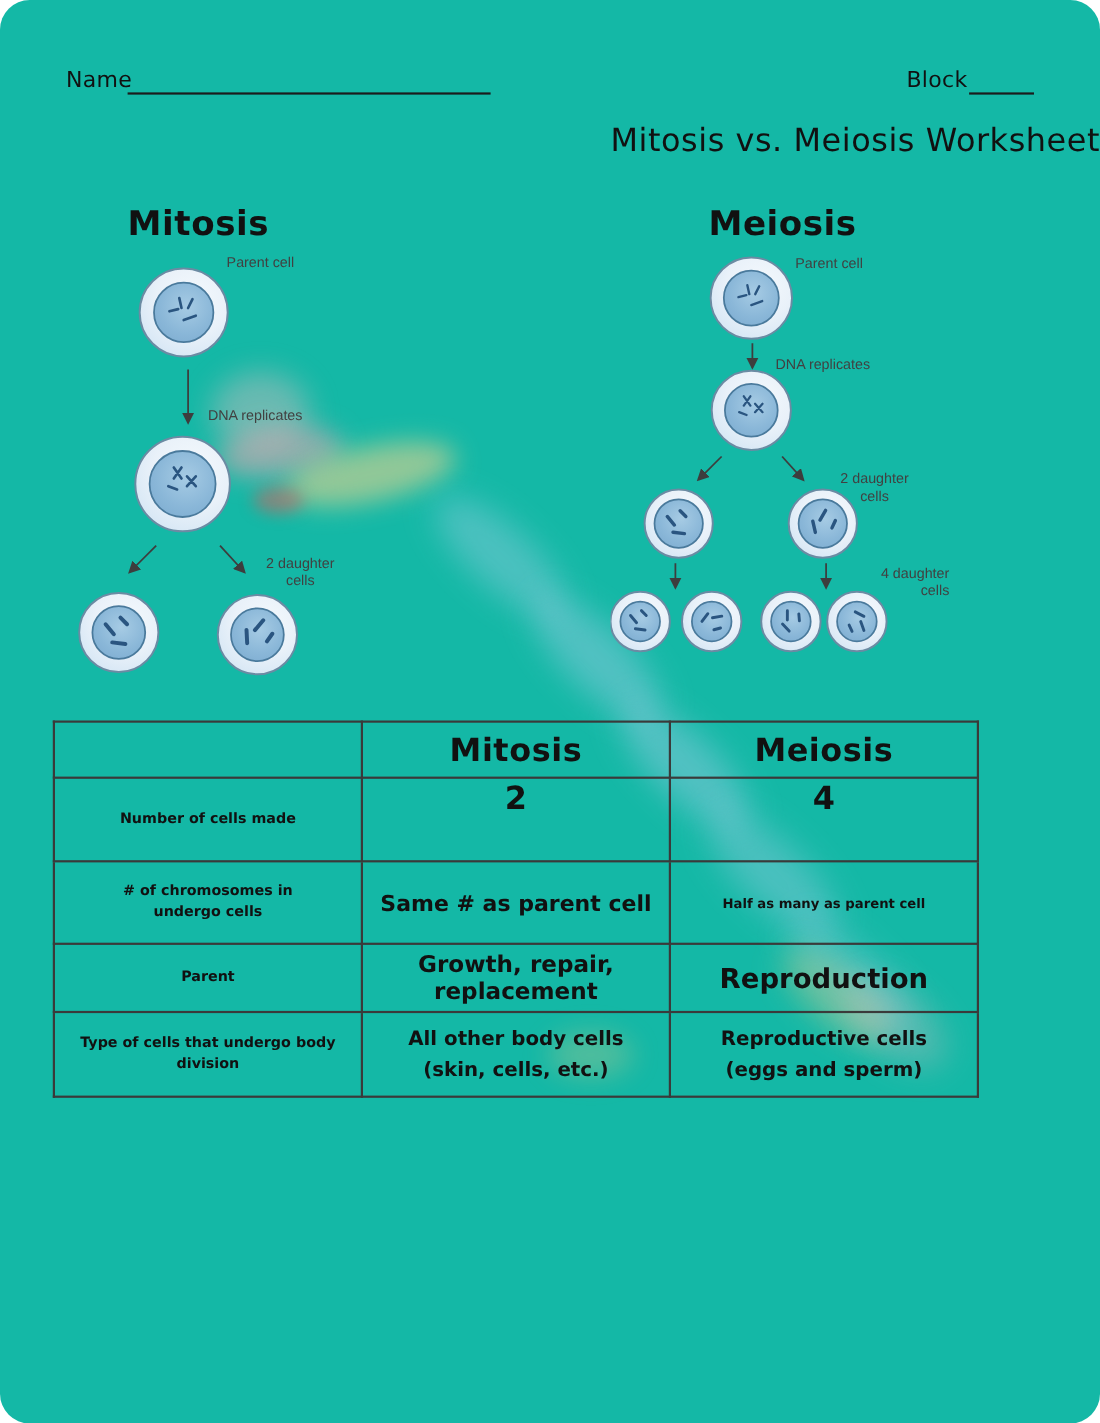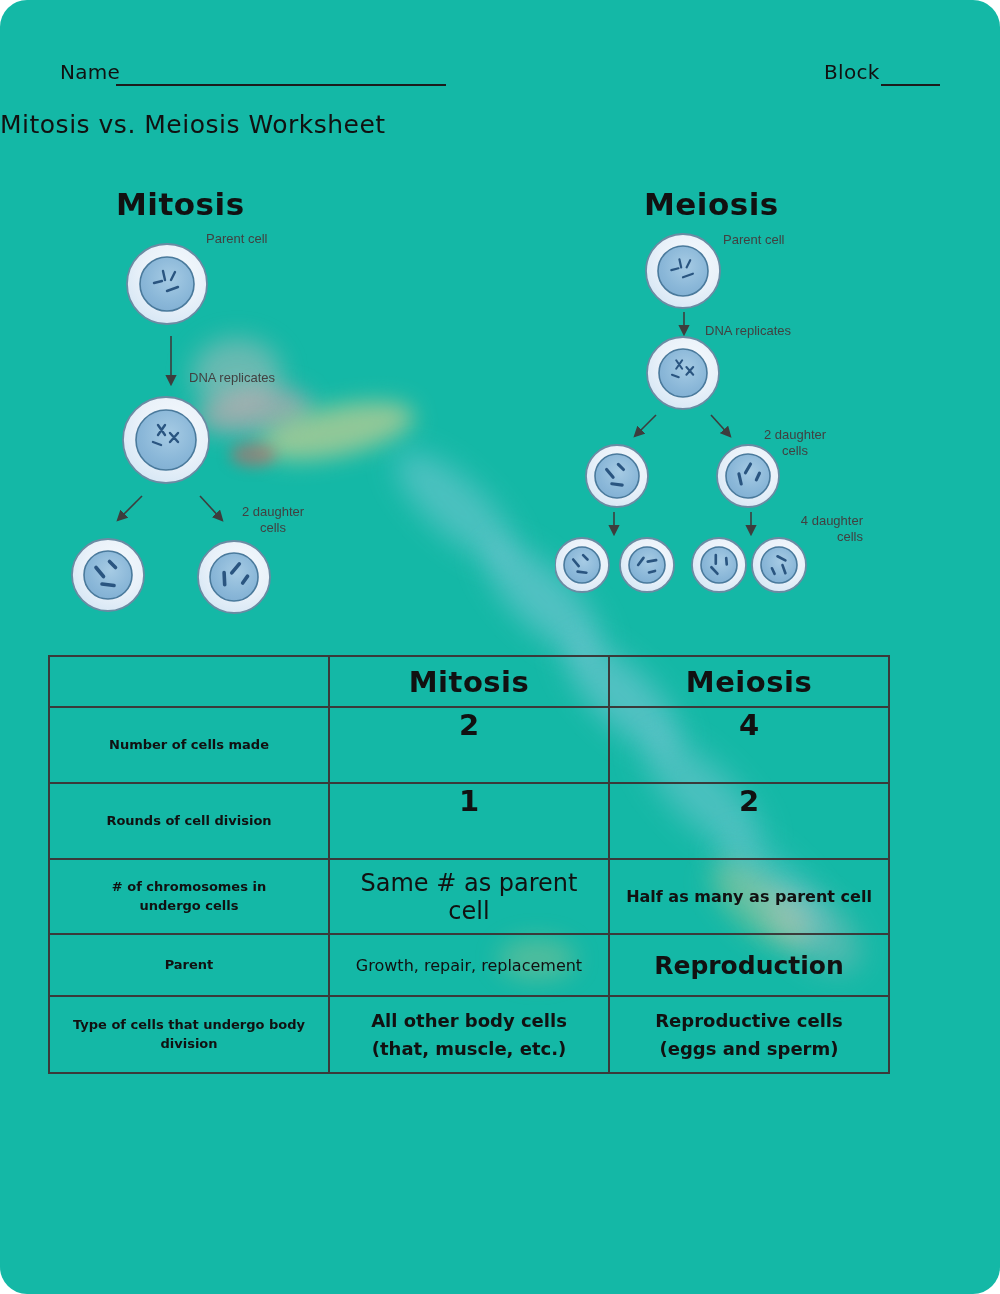--- a/index.html
+++ b/index.html
@@ -22,22 +22,22 @@
   .wm-pink3 {left:760px;top:900px;width:110px;height:60px;background:rgba(246,190,200,.25);filter:blur(14px);transform:rotate(40deg);}
 
   
   .hdr-label{position:absolute;font-size:20px;letter-spacing:.3px;z-index:3;}
   .name-label{left:60px;top:60px;}
   .block-label{left:824px;top:60px;}
   .fill-line{position:absolute;border-bottom:2px solid #1c1c1c;z-index:3;}
   .name-line{left:116px;top:62px;width:330px;height:22px;}
   .block-line{left:881px;top:62px;width:59px;height:22px;}
 
-  .title{position:absolute;left:0;top:110px;width:1000px;text-align:left;
-         font-size:25px;letter-spacing:.5px;z-index:3;}
+  .title{position:absolute;left:0;top:110px;width:1000px;text-align:right;
+         font-size:29px;letter-spacing:.5px;z-index:3;}
 
   .section-h{position:absolute;font-size:31px;font-weight:bold;letter-spacing:.5px;z-index:3;}
   .mitosis-h{left:116px;top:186px;}
   .meiosis-h{left:644px;top:186px;}
 
   
   .dlabel{position:absolute;font-family:"Liberation Sans",sans-serif;font-size:13px;
           color:#414141;line-height:1.25;z-index:3;}
   .lbl-mi-parent{left:206px;top:231px;}
   .lbl-mi-dna{left:189px;top:370px;}
@@ -58,23 +58,23 @@
   
   .cmp-table{position:absolute;left:48px;top:655px;width:841px;border-collapse:collapse;
              table-layout:fixed;z-index:2;background:transparent;}
   .cmp-table td,.cmp-table th{border:2px solid #3a3a3a;padding:0 10px;text-align:center;
              overflow:hidden;background:transparent;}
   .cmp-table col{width:280px;}
   .th-cell{font-size:29px;font-weight:bold;letter-spacing:.5px;}
   .row-label{font-size:13px;font-weight:bold;line-height:1.45;}
   .row-label .inner{display:block;margin:0 auto;}
   .val-num{font-size:29px;font-weight:bold;vertical-align:top;padding-top:3px;}
-  .val-same{font-size:24px;font-weight:normal;margin-top:39px;}
-  .val-half{font-size:16px;font-weight:bold;}
-  .val-growth{font-size:16px;font-weight:normal;}
+  .val-same{font-size:20px;font-weight:bold;margin-top:39px;}
+  .val-half{font-size:12px;font-weight:bold;}
+  .val-growth{font-size:21px;font-weight:bold;}
   .val-repro{font-size:25px;font-weight:bold;}
   .val-wrap{font-size:18px;font-weight:bold;line-height:1.55;}
   .val-wrap .inner{display:block;margin:0 auto;}
 </style>
 </head>
 <body>
 
 <div class="page">
 
   <svg width="0" height="0" style="position:absolute" aria-hidden="true">
@@ -221,47 +221,40 @@
       <th class="th-cell">Mitosis</th>
       <th class="th-cell">Meiosis</th>
     </tr>
     <tr style="height:76px">
       <td class="row-label">
             <span class="inner">Number of cells made</span>
           </td>
       <td class="val-num">2</td>
       <td class="val-num">4</td>
     </tr>
-    <tr style="height:76px">
-      <td class="row-label">
-            <span class="inner">Rounds of cell division</span>
-          </td>
-      <td class="val-num">1</td>
-      <td class="val-num">2</td>
-    </tr>
     <tr style="height:75px">
       <td class="row-label">
             <span class="inner" style="max-width:210px"># of chromosomes in undergo cells</span>
           </td>
       <td class="val-same">Same # as parent cell</td>
       <td class="val-half">Half as many as parent cell</td>
     </tr>
     <tr style="height:62px">
       <td class="row-label">
             <span class="inner">Parent</span>
           </td>
       <td class="val-growth">Growth, repair, replacement</td>
       <td class="val-repro">Reproduction</td>
     </tr>
     <tr style="height:77px">
       <td class="row-label">
             <span class="inner" style="max-width:262px">Type of cells that undergo body division</span>
           </td>
       <td class="val-wrap">
-            <span class="inner" style="max-width:252px">All other body cells (that, muscle, etc.)</span>
+            <span class="inner" style="max-width:252px">All other body cells (skin, cells, etc.)</span>
           </td>
       <td class="val-wrap">
             <span class="inner" style="max-width:232px">Reproductive cells (eggs and sperm)</span>
           </td>
     </tr>
   </tbody>
     </table>
 
 </div>
 

